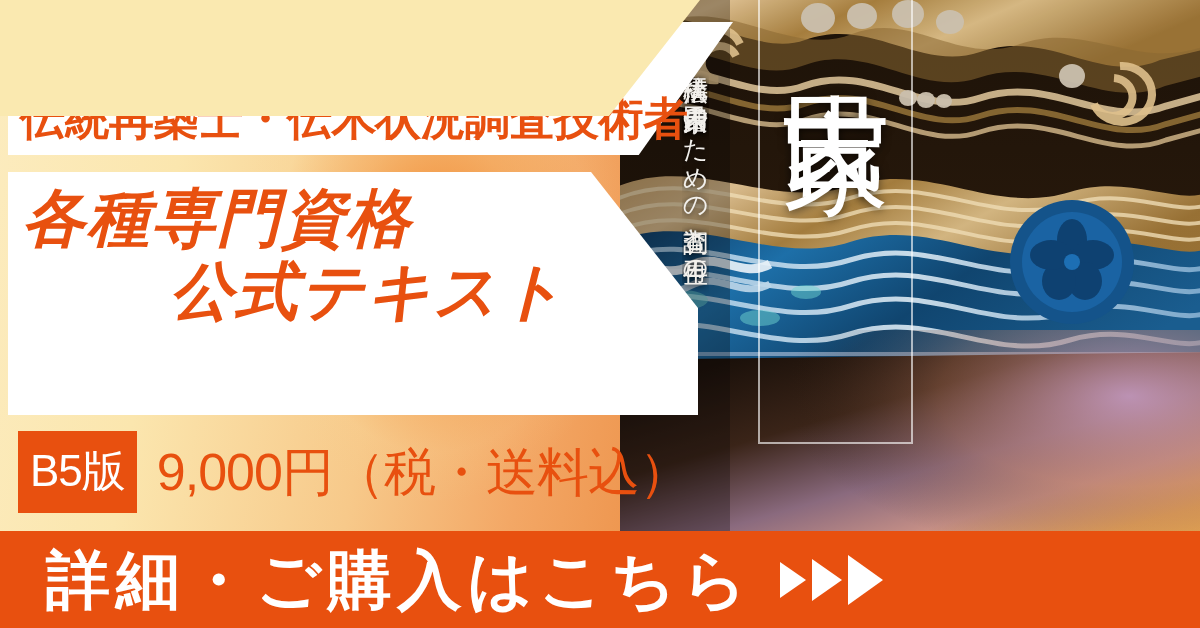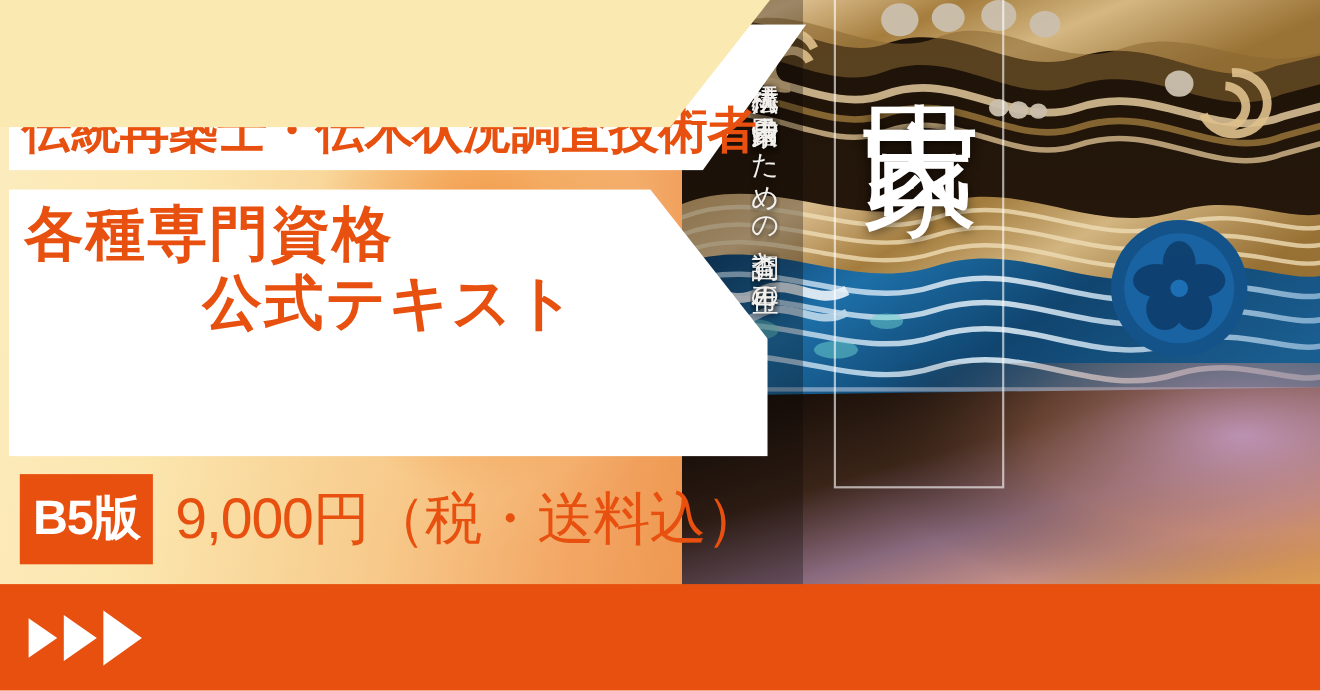--- a/index.html
+++ b/index.html
@@ -122,40 +122,41 @@
   }
   .cert-line { display: block; }
 
   
   .headline {
     position: absolute;
     left: 0; top: 182px;
     width: 700px;
     color: #e8500f;
     font-weight: 700;
-    font-size: 54px;
+    font-size: 63px;
     line-height: 1.16;
     letter-spacing: 2px;
     white-space: nowrap;
+    font-style: italic;
   }
   .headline-1 { display: block; padding-left: 22px; }
-  .headline-2 { display: block; padding-left: 170px; margin-left: 14px; }
+  .headline-2 { display: block; padding-left: 170px; }
 
   
   .price-row {
     position: absolute;
     left: 18px; top: 430px;
     display: flex;
     align-items: center;
     height: 84px;
   }
   .badge {
     background: #e8500f;
     color: #ffffff;
-    font-weight: 700;
+    font-weight: 400;
     font-size: 44px;
     line-height: 1;
     padding: 18px 12px 20px 12px;
     letter-spacing: -1px;
     white-space: nowrap;
   }
   .price-text {
     color: #e8500f;
     font-weight: 400;
     font-size: 52px;
@@ -347,20 +348,21 @@
     <span class="headline-2">公式テキスト</span>
   </div>
 
   <div class="panel-price"></div>
   <div class="price-row">
     <span class="badge">B5版</span>
     <span class="price-text">9,000円（税・送料込）</span>
   </div>
 
   <div class="cta-bar">
+    <span class="cta-text">詳細・ご購入はこちら</span>
     <span class="cta-arrows">
       <span class="arrow a1"></span>
       <span class="arrow a2"></span>
       <span class="arrow a3"></span>
     </span>
   </div>
 
 </div>
 
 </body></html>

